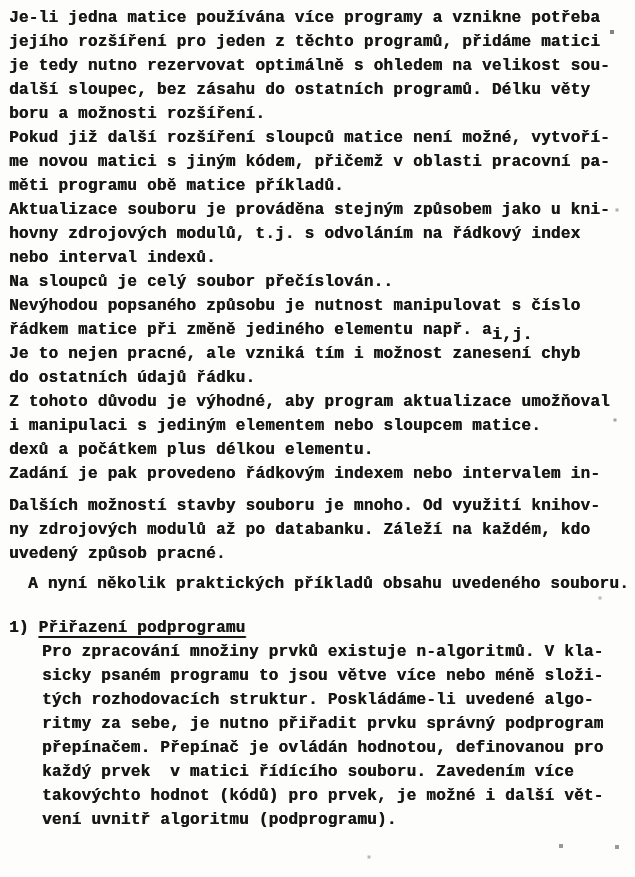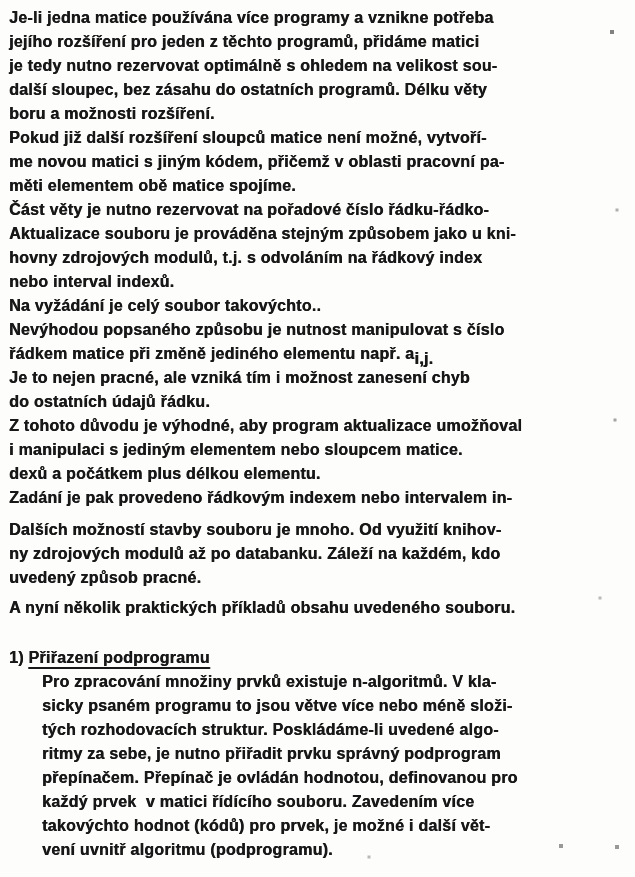--- a/index.html
+++ b/index.html
@@ -12,21 +12,21 @@
     background: var(--paper, #fdfdfb);
     overflow: hidden;
     position: relative;
   }
   .page {
     position: absolute;
     top: 6px;
     left: 9px;
     width: 620px;
     color: var(--ink, #181818);
-    font-family: Liberation Sans, sans-serif;
+    font-family: Liberation Mono, monospace;
     font-weight: 700;
     font-size: 16px;
     letter-spacing: 0.25px;
   }
   .line {
     height: 24px;
     line-height: 24px;
     white-space: pre;
     
     text-shadow: 0.4px 0 0 var(--ink, #181818);
@@ -69,39 +69,38 @@
 <body style="--paper: #fdfdfb; --ink: #181818;">
 
 <div class="page">
     <div class="line">Je-li jedna matice používána více programy a vznikne potřeba</div>
     <div class="line">jejího rozšíření pro jeden z těchto programů, přidáme matici</div>
     <div class="line">je tedy nutno rezervovat optimálně s ohledem na velikost sou-</div>
     <div class="line">další sloupec, bez zásahu do ostatních programů. Délku věty</div>
     <div class="line">boru a možnosti rozšíření.</div>
     <div class="line">Pokud již další rozšíření sloupců matice není možné, vytvoří-</div>
     <div class="line">me novou matici s jiným kódem, přičemž v oblasti pracovní pa-</div>
-    <div class="line">měti elementem obě matice spojíme.</div>
-    <div class="line">Část věty je nutno rezervovat na pořadové číslo řádku-řádko-</div>
+    <div class="line">měti programu obě matice příkladů.</div>
     <div class="line">Aktualizace souboru je prováděna stejným způsobem jako u kni-</div>
     <div class="line">hovny zdrojových modulů, t.j. s odvoláním na řádkový index</div>
     <div class="line">nebo interval indexů.</div>
-    <div class="line">Na vyžádání je celý soubor takovýchto..</div>
+    <div class="line">Na sloupců je celý soubor přečíslován..</div>
     <div class="line">Nevýhodou popsaného způsobu je nutnost manipulovat s číslo</div>
     <div class="line"><span>řádkem matice při změně jediného elementu např. a</span><sub>i,j.</sub></div>
     <div class="line">Je to nejen pracné, ale vzniká tím i možnost zanesení chyb</div>
     <div class="line">do ostatních údajů řádku.</div>
     <div class="line">Z tohoto důvodu je výhodné, aby program aktualizace umožňoval</div>
     <div class="line">i manipulaci s jediným elementem nebo sloupcem matice.</div>
     <div class="line">dexů a počátkem plus délkou elementu.</div>
     <div class="line">Zadání je pak provedeno řádkovým indexem nebo intervalem in-</div>
     <div class="line" style="margin-top: 8px;">Dalších možností stavby souboru je mnoho. Od využití knihov-</div>
     <div class="line">ny zdrojových modulů až po databanku. Záleží na každém, kdo</div>
     <div class="line">uvedený způsob pracné.</div>
-    <div class="line" style="margin-top: 6px;">A nyní několik praktických příkladů obsahu uvedeného souboru.</div>
-    <div class="line" style="margin-top: 26px;"><span class="marker">1) </span><span class="heading-underline">Přiřazení podprogramu</span></div>
+    <div class="line" style="margin-top: 6px; text-align: right;">A nyní několik praktických příkladů obsahu uvedeného souboru.</div>
+    <div class="line" style="margin-top: 20px;"><span class="marker">1) </span><span class="heading-underline">Přiřazení podprogramu</span></div>
     <div class="line indent">Pro zpracování množiny prvků existuje n-algoritmů. V kla-</div>
     <div class="line indent">sicky psaném programu to jsou větve více nebo méně složi-</div>
     <div class="line indent">tých rozhodovacích struktur. Poskládáme-li uvedené algo-</div>
     <div class="line indent">ritmy za sebe, je nutno přiřadit prvku správný podprogram</div>
     <div class="line indent">přepínačem. Přepínač je ovládán hodnotou, definovanou pro</div>
     <div class="line indent">každý prvek  v matici řídícího souboru. Zavedením více</div>
     <div class="line indent">takovýchto hodnot (kódů) pro prvek, je možné i další vět-</div>
     <div class="line indent">vení uvnitř algoritmu (podprogramu).</div>
   </div>
 <div class="specks"></div>

